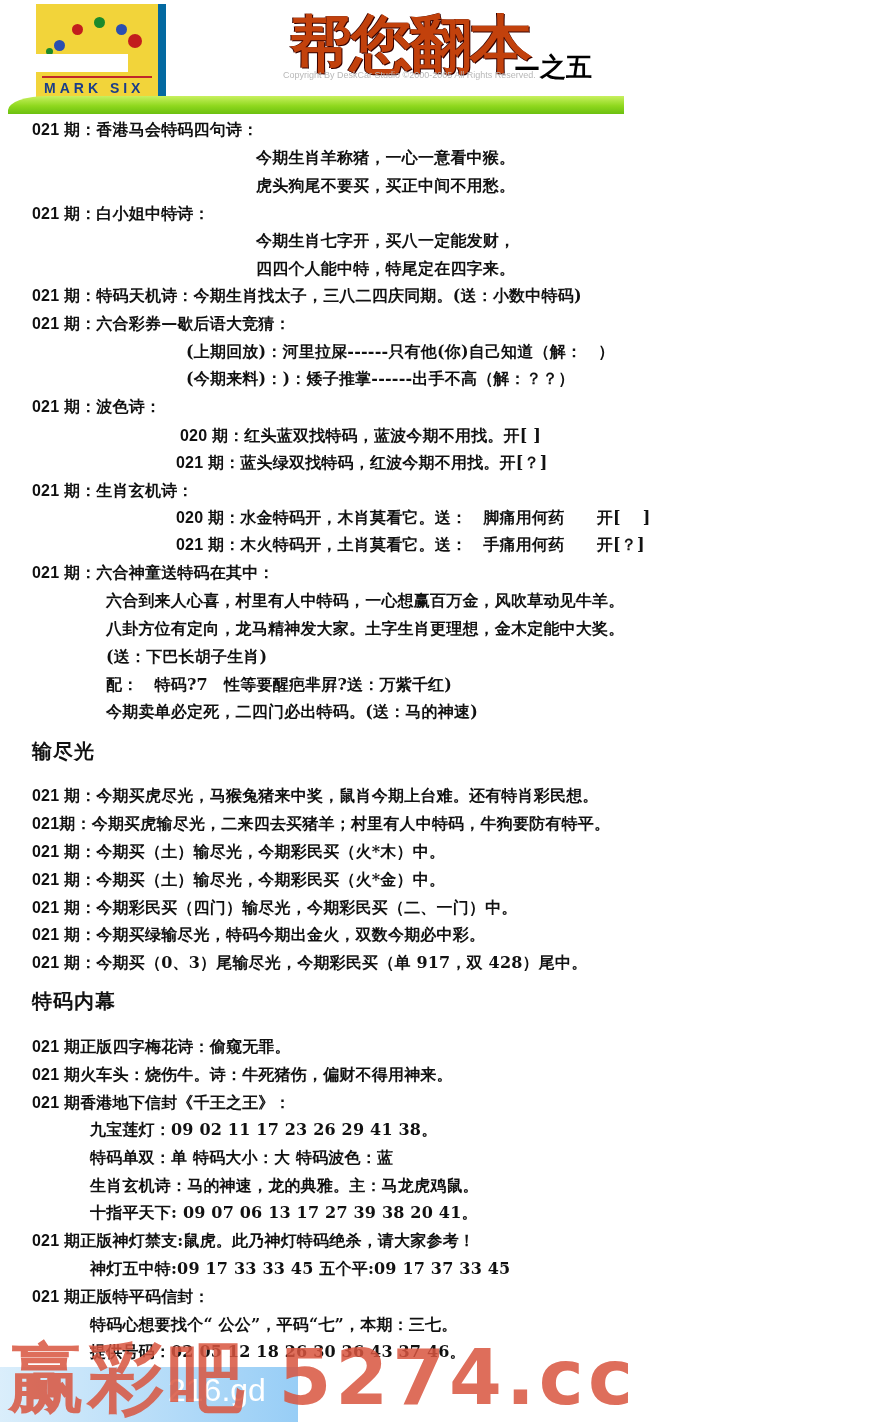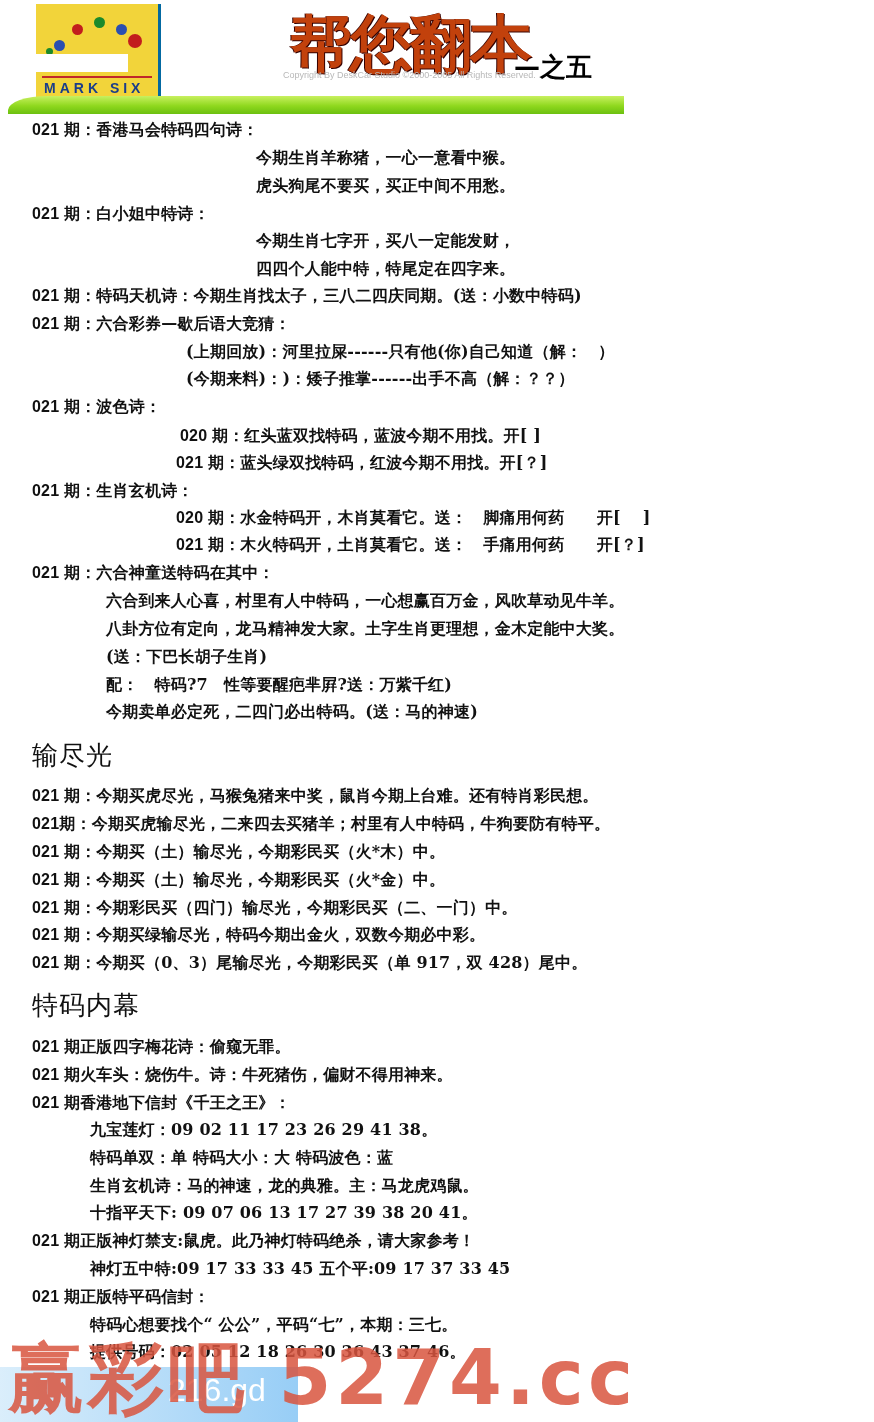--- a/index.html
+++ b/index.html
@@ -1,24 +1,24 @@
 <!DOCTYPE html>
 <html><head>
 <meta charset="utf-8">
 <style>
   html, body { margin:0; padding:0; background:#ffffff; }
   body { width:874px; height:1422px; position:relative; overflow:hidden;
          font-family:"DejaVu Serif", "Liberation Serif", serif; color:#111; }
   .abs { position:absolute; white-space:nowrap; }
   .line { font-size:16px; font-weight:bold; line-height:20px; letter-spacing:0.2px; }
   .line .pfx { font-family:"Liberation Sans", sans-serif; font-weight:bold; }
-  .heading { font-size:26px; font-weight:normal; letter-spacing:1px; }
+  .heading { font-size:20px; font-weight:bold; letter-spacing:1px; }
 
   
-  .logo { left:36px; top:4px; width:122px; height:94px; background:#f2d43a; border-right:3px solid #0369a1; }
+  .logo { left:36px; top:4px; width:122px; height:94px; background:#f2d43a; border-right:8px solid #0369a1; }
   .logo .dot { position:absolute; width:11px; height:11px; border-radius:50%; }
   .logo .white-bar { position:absolute; left:0; top:50px; width:92px; height:18px; background:#fff; }
   .logo .mark { position:absolute; left:8px; top:76px; font-family:"Liberation Sans", sans-serif; font-size:14px; letter-spacing:4px; color:#1a3d8a; font-weight:bold; }
   .logo .redline { position:absolute; left:6px; top:72px; width:110px; height:2px; background:#c0282a; }
   .title { left:290px; top:2px; font-size:62px; font-family:"DejaVu Serif", serif; font-weight:bold; color:#c2410c;
            text-shadow:1px 1px 0 #300, -1px 0 0 #300; letter-spacing:-2px; }
   .subtitle { left:514px; top:50px; font-size:26px; color:#000; font-family:"DejaVu Sans", sans-serif; font-weight:bold; }
   .copyright { left:283px; top:70px; font-size:9px; color:#b8b8b8; font-family:"Liberation Sans", sans-serif;text-align:right; }
   .greenbar { left:8px; top:96px; width:616px; height:18px;
               background:linear-gradient(180deg,#c8f060 0%, #8fd81e 55%, #6cc010 100%);

